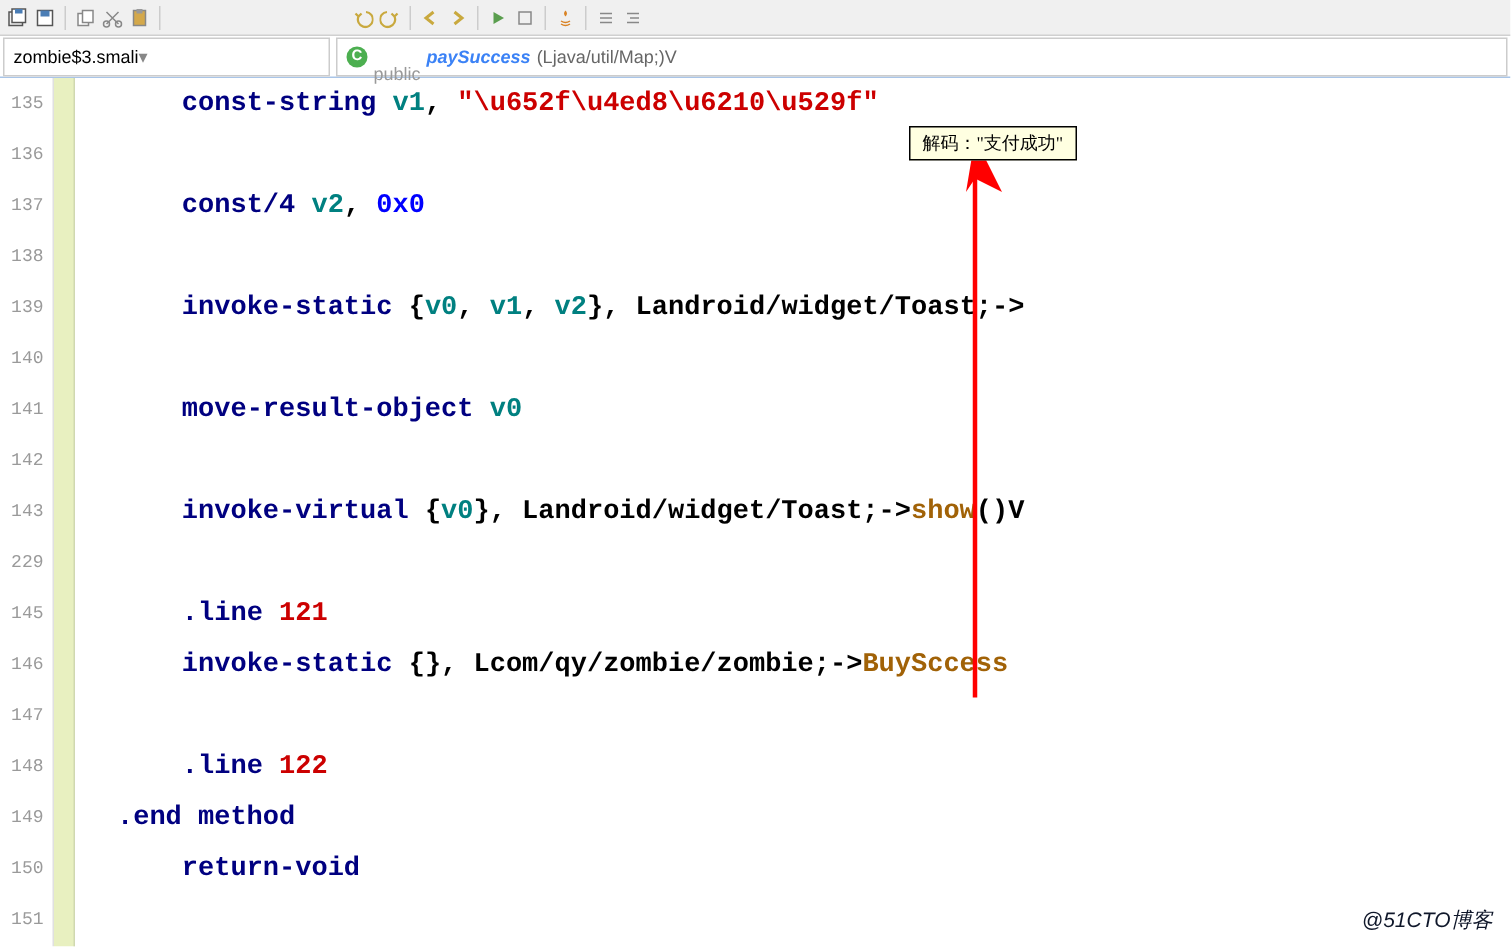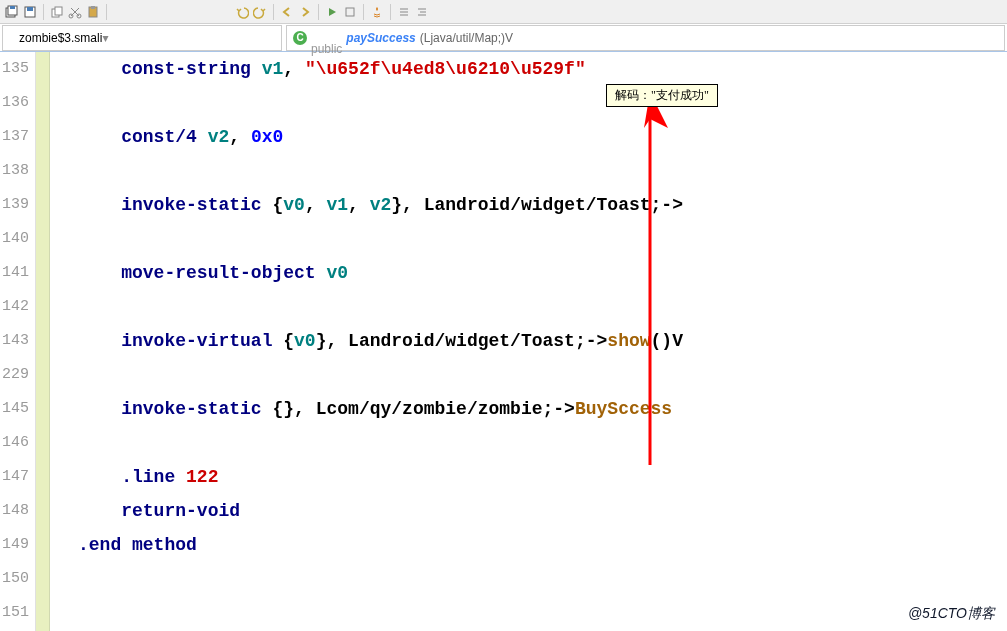--- a/index.html
+++ b/index.html
@@ -3,30 +3,30 @@
   <meta charset="utf-8">
   <style>
     * { margin: 0; padding: 0; box-sizing: border-box; }
     body { font-family: "Microsoft YaHei", Arial, sans-serif; font-size: 12px; background: #fff; width: 1007px; height: 631px; overflow: hidden; position: relative; }
     
     .toolbar-top { height: 24px; background: #f0f0f0; border-bottom: 1px solid #d0d0d0; display: flex; align-items: center; padding: 0 4px; gap: 2px; }
     .toolbar-top .sep { width: 1px; height: 16px; background: #ccc; margin: 0 3px; }
     .tb-icon { width: 16px; height: 16px; display: flex; align-items: center; justify-content: center; cursor: pointer; }
     
     .nav-bar { height: 28px; background: #fff; border-bottom: 1px solid #a9c5e8; display: flex; align-items: center; }
-    .file-dropdown { width: 280px; height: 26px; border: 1px solid #ccc; display: flex; align-items: center; padding: 0 16px; background: #fff; margin: 0 2px; }
+    .file-dropdown { width: 218px; height: 26px; border: 1px solid #ccc; display: flex; align-items: center; padding: 0 6px; background: #fff; margin: 0 2px; }
     .method-bar { flex: 1; display: flex; align-items: center; padding: 0 6px; gap: 4px; border: 1px solid #ccc; height: 26px; margin: 0 2px; }
     .method-icon { width: 14px; height: 14px; border-radius: 50%; background: #4caf50; color: #fff; display: flex; align-items: center; justify-content: center; font-size: 10px; font-weight: bold; }
     .method-text { color: #999; margin-top: 23px; }
     .method-name { color: #3b82f6; font-weight: bold; font-style: italic; }
     .method-sig { color: #666; }
     
     .editor { display: flex; height: calc(100% - 52px); font-family: Consolas, "Courier New", monospace; font-size: 18px; background: #fff; }
     .gutter { width: 36px; background: #fff; border-right: 1px solid #e0e0e0; text-align: right; padding-right: 6px; color: #9a9a9a; user-select: none; }
-    .gutter div { height: 34px; line-height: 34px; font-size: 15px; }
+    .gutter div { height: 34px; line-height: 34px; font-size: 12px; }
     .code { flex: 1; padding-left: 4px; position: relative; }
     .code-line { height: 34px; line-height: 34px; white-space: pre; font-weight: bold; margin-left: 24px; }
     .margin-bar { width: 14px; background: #e8f0c0; border-right: 1px solid #d0d8b0; }
     
     .kw { color: #000080; font-weight: bold; }
     .reg { color: #008080; }
     .str { color: #cc0000; }
     .num { color: #cc0000; }
     .cls { color: #000; }
     .mth { color: #a16207; }
@@ -177,22 +177,23 @@
   <div class="code-line"><span>    </span><span class="kw">const-string</span><span> </span><span class="reg">v1</span><span class="punct">, </span><span class="str">"\u652f\u4ed8\u6210\u529f"</span></div>
       <div class="code-line"></div>
       <div class="code-line"><span>    </span><span class="kw">const/4</span><span> </span><span class="reg">v2</span><span class="punct">, </span><span class="lit">0x0</span></div>
       <div class="code-line"></div>
       <div class="code-line"><span>    </span><span class="kw">invoke-static</span><span class="punct"> {</span><span class="reg">v0</span><span class="punct">, </span><span class="reg">v1</span><span class="punct">, </span><span class="reg">v2</span><span class="punct">}, </span><span class="cls">Landroid/widget/Toast;</span><span class="punct">-&gt;</span></div>
       <div class="code-line"></div>
       <div class="code-line"><span>    </span><span class="kw">move-result-object</span><span> </span><span class="reg">v0</span></div>
       <div class="code-line"></div>
       <div class="code-line"><span>    </span><span class="kw">invoke-virtual</span><span class="punct"> {</span><span class="reg">v0</span><span class="punct">}, </span><span class="cls">Landroid/widget/Toast;</span><span class="punct">-&gt;</span><span class="mth">show</span><span class="cls">()V</span></div>
       <div class="code-line"></div>
+      <div class="code-line"><span>    </span><span class="kw">.line</span><span> </span><span class="num">121</span></div>
       <div class="code-line"><span>    </span><span class="kw">invoke-static</span><span class="punct"> {}, </span><span class="cls">Lcom/qy/zombie/zombie;</span><span class="punct">-&gt;</span><span class="mth">BuySccess</span><span> </span></div>
       <div class="code-line"></div>
       <div class="code-line"><span>    </span><span class="kw">.line</span><span> </span><span class="num">122</span></div>
+      <div class="code-line"><span class="kw">.end method</span></div>
       <div class="code-line"><span>    </span><span class="kw">return-void</span></div>
-      <div class="code-line"><span class="kw">.end method</span></div>
       <div class="code-line"></div>
     </div>
 </div>
 
 <div class="watermark">@51CTO博客</div>
 
 </body></html>

